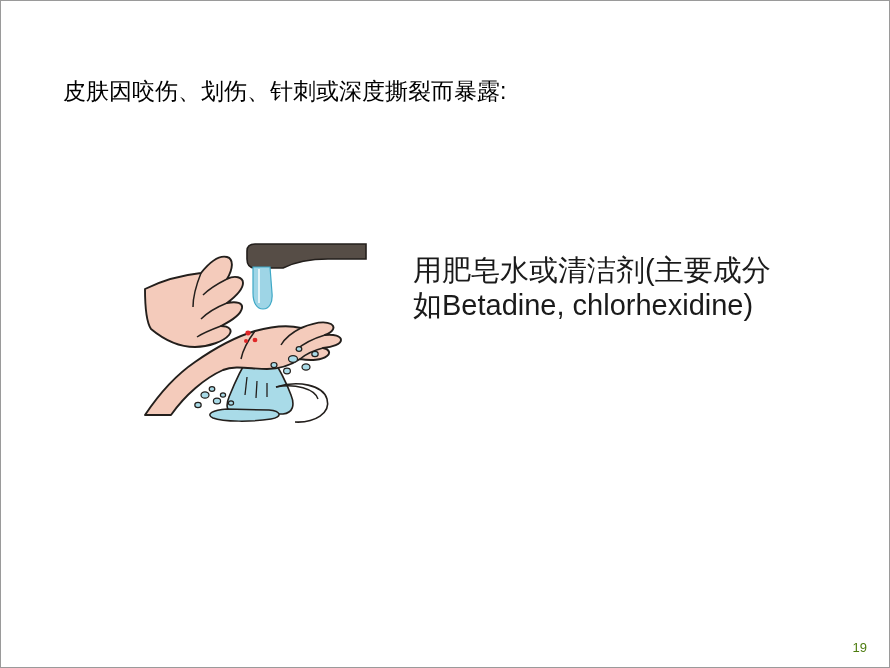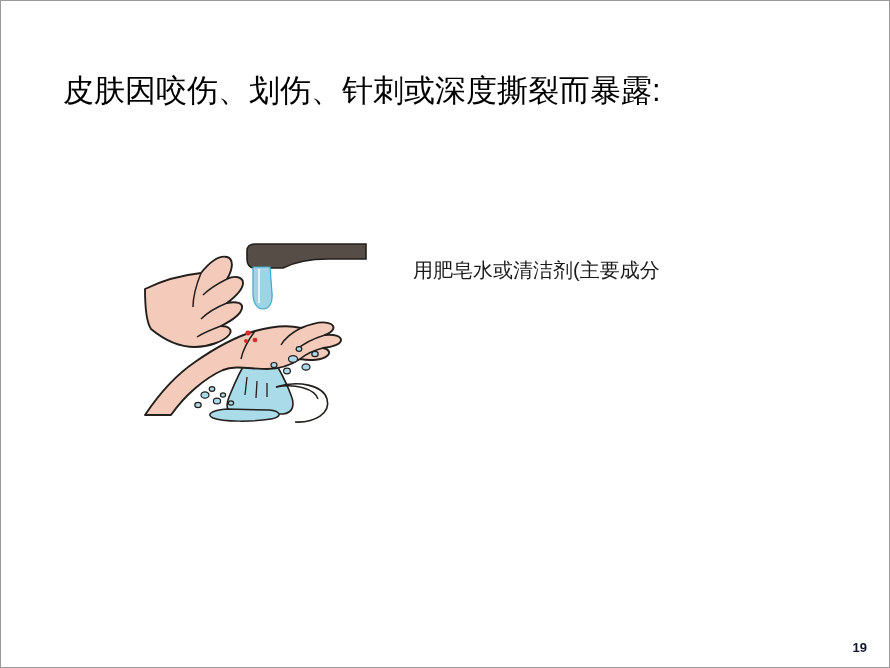--- a/index.html
+++ b/index.html
@@ -17,21 +17,21 @@
     background: #ffffff;
     box-sizing: border-box;
     border: 1px solid #9a9a9a;
     overflow: hidden;
   }
   #slide-title {
     position: absolute;
     left: 62px;
     top: 68px;
     width: 790px;
-    font-size: 31px;
+    font-size: 23px;
     line-height: 44px;
     color: #000000;
     letter-spacing: 0px;
     white-space: nowrap;
     font-weight: 400;
   }
   #illustration {
     position: absolute;
     left: 142px;
     top: 236px;
@@ -41,35 +41,35 @@
   #illustration svg {
     display: block;
     width: 228px;
     height: 190px;
   }
   #body-text {
     position: absolute;
     left: 412px;
     top: 252px;
     width: 380px;
-    font-size: 20px;
+    font-size: 29px;
     line-height: 35px;
     color: #1a1a1a;
     font-weight: 400;
   }
   #body-text .line {
     white-space: nowrap;
   }
   #page-number {
     position: absolute;
     right: 22px;
     bottom: 12px;
     font-size: 13px;
-    color: #0f172a;
-    font-weight: 700;
+    color: #4d7c0f;
+    font-weight: 400;
   }
 </style>
 </head>
 <body>
 
 <div id="slide">
 
   <div id="slide-title">皮肤因咬伤、划伤、针刺或深度撕裂而暴露:</div>
 
   <div id="illustration">
@@ -144,17 +144,18 @@
           <ellipse cx="80" cy="158" rx="2.6" ry="2.2"></ellipse>
           <ellipse cx="88" cy="166" rx="2.6" ry="2.2"></ellipse>
         </g>
 
       </g>
     </svg>
   </div>
 
   <div id="body-text">
     <div class="line">用肥皂水或清洁剂(主要成分</div>
+    <div class="line">如Betadine, chlorhexidine)</div>
   </div>
 
   <div id="page-number">19</div>
 
 </div>
 
 </body></html>

